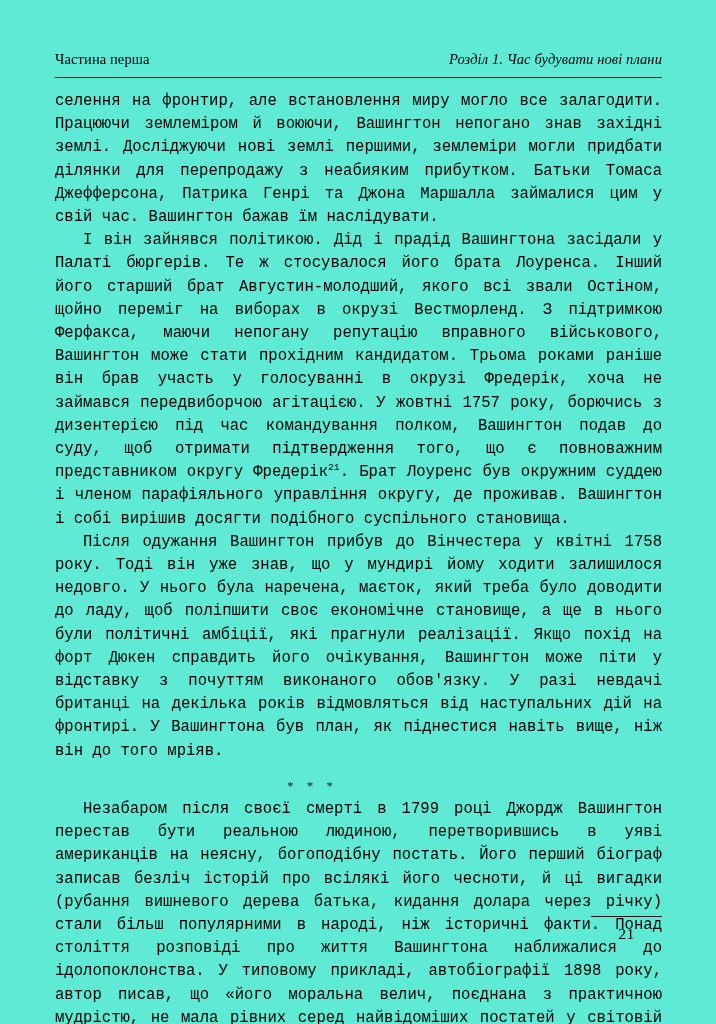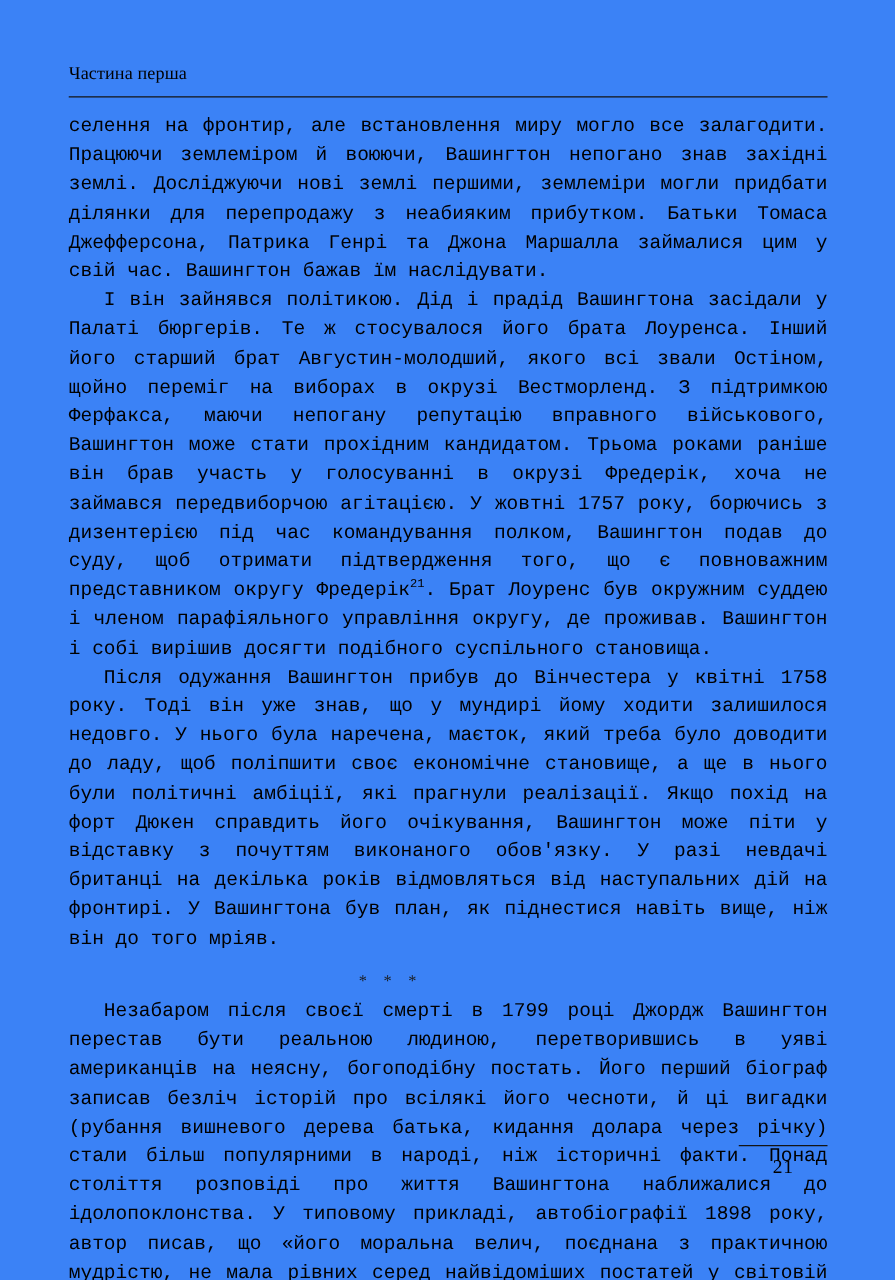--- a/index.html
+++ b/index.html
@@ -8,21 +8,21 @@
     background: #ffffff;
   }
   body {
     font-family: "Liberation Serif", "DejaVu Serif", serif;
     color: #000000;
   }
   .page {
     position: relative;
     width: 716px;
     height: 1024px;
-    background: #3b82f6;
+    background: #5eead4;
     overflow: hidden;
     box-sizing: border-box;
   }
 
   
   .running-head {
     position: absolute;
     left: 55px;
     top: 50px;
     width: 607px;
@@ -116,20 +116,21 @@
   }
 </style>
 </head>
 <body>
 
 <div class="page">
 
   <div class="running-head">
     <div class="running-head-inner">
       <div class="head-left">Частина перша</div>
+      <div class="head-right">Розділ 1. Час будувати нові плани</div>
     </div>
   </div>
 
   <div class="body-text">
 
     <p class="no-indent">селення на фронтир, але встановлення миру могло все залагодити. Працюючи землеміром й воюючи, Вашингтон непогано знав західні землі. Досліджуючи нові землі першими, землеміри могли придбати ділянки для перепродажу з неабияким прибутком. Батьки Томаса Джефферсона, Патрика Генрі та Джона Маршалла займалися цим у свій час. Вашингтон бажав їм наслідувати.</p>
 
     <p><span>І він зайнявся політикою. Дід і прадід Вашингтона засідали у Палаті бюргерів. Те ж стосувалося його брата Лоуренса. Інший його старший брат Августин-молодший, якого всі звали Остіном, щойно переміг на виборах в окрузі Вестморленд. З підтримкою Ферфакса, маючи непогану репутацію вправного військового, Вашингтон може стати прохідним кандидатом. Трьома роками раніше він брав участь у голосуванні в окрузі Фредерік, хоча не займався передвиборчою агітацією. У жовтні 1757 року, борючись з дизентерією під час командування полком, Вашингтон подав до суду, щоб отримати підтвердження того, що є повноважним представником округу Фредерік</span><sup>21</sup><span>. Брат Лоуренс був окружним суддею і членом парафіяльного управління округу, де проживав. Вашингтон і собі вирішив досягти подібного суспільного становища.</span></p>
 
     <p>Після одужання Вашингтон прибув до Вінчестера у квітні 1758 року. Тоді він уже знав, що у мундирі йому ходити залишилося недовго. У нього була наречена, маєток, який треба було доводити до ладу, щоб поліпшити своє економічне становище, а ще в нього були політичні амбіції, які прагнули реалізації. Якщо похід на форт Дюкен справдить його очікування, Вашингтон може піти у відставку з почуттям виконаного обов'язку. У разі невдачі британці на декілька років відмовляться від наступальних дій на фронтирі. У Вашингтона був план, як піднестися навіть вище, ніж він до того мріяв.</p>

